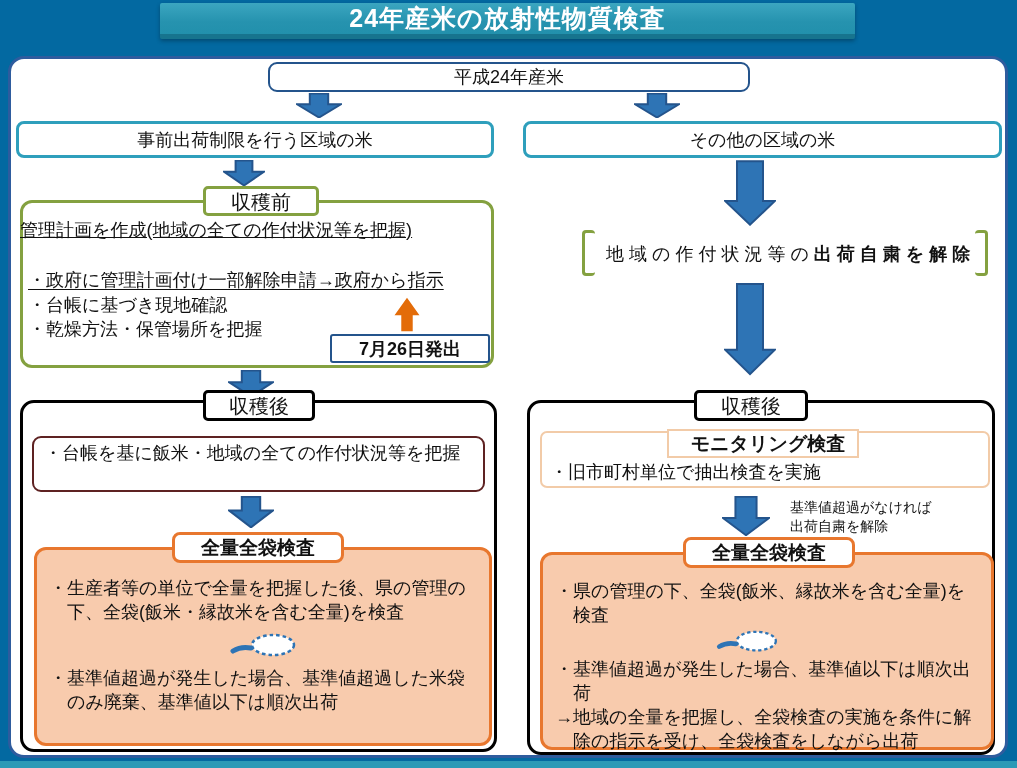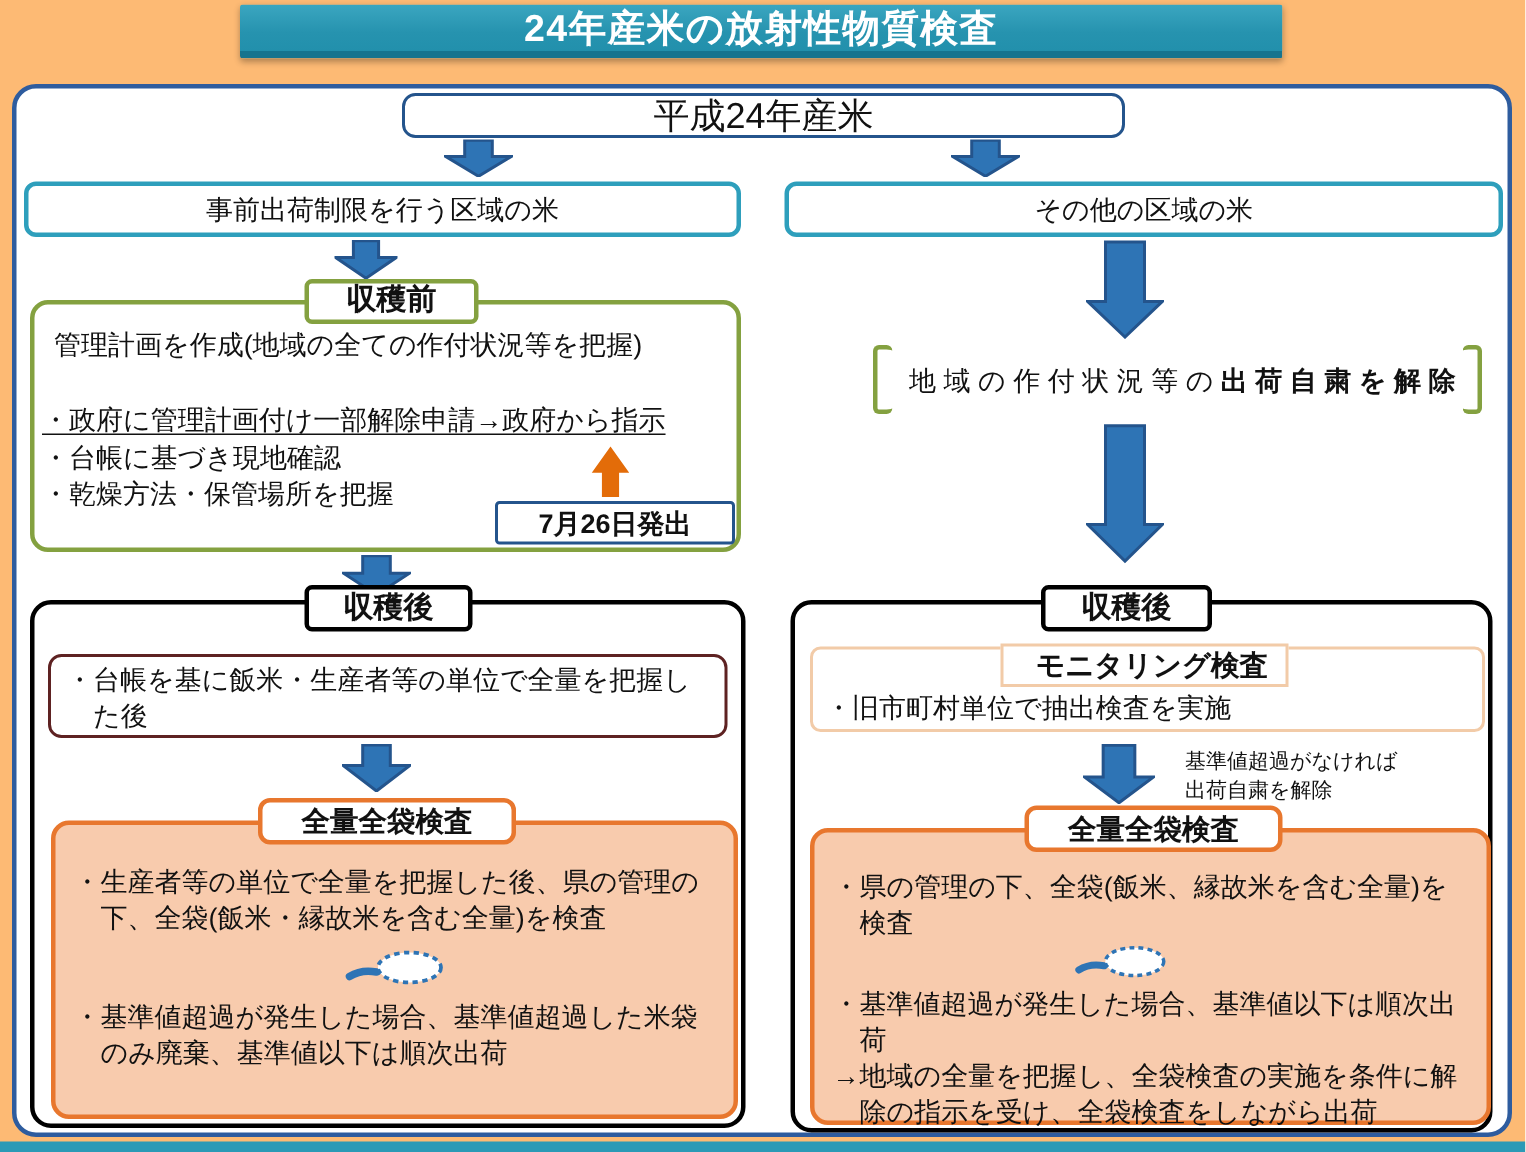--- a/index.html
+++ b/index.html
@@ -1,45 +1,45 @@
 <!DOCTYPE html>
 <html><head>
 <meta charset="utf-8">
 <style>
   html,body{margin:0;padding:0;background:#fff;}
   #canvas{
-    position:relative;width:1017px;height:768px;background:#fdba74;
+    position:relative;width:1017px;height:768px;background:#0369a1;
     font-family:"Liberation Sans","DejaVu Sans",sans-serif;color:#111;
     overflow:hidden;
   }
   .abs{position:absolute;box-sizing:border-box;}
   .banner{
     background:linear-gradient(#3ba6c0,#2693af 60%,#2290ac);
     border-bottom:5px solid #17748e;border-radius:2px;
     box-shadow:0 2px 4px rgba(0,0,0,.3);
     display:flex;align-items:center;justify-content:center;
     color:#fff;font-weight:bold;font-size:25px;letter-spacing:1px;
   }
   .outer{
     border:3px solid #2e5c9e;border-radius:16px;background:#fff;
   }
   .tealstrip{background:#2b9ab6;}
   .rootbox{
     border:2px solid #24548c;border-radius:9px;background:#fff;
     display:flex;align-items:center;justify-content:center;
-    font-size:24px;
+    font-size:18px;
   }
   .hdrbox{
     border:3px solid #2e9fbc;border-radius:8px;background:#fff;
     display:flex;align-items:center;justify-content:center;
     font-size:18px;
   }
   .stage{
-    background:#fff;display:flex;align-items:flex-end;justify-content:center;
-    font-size:20px;font-weight:bold;border-radius:5px;z-index:5;
+    background:#fff;display:flex;align-items:flex-start;justify-content:center;
+    font-size:20px;font-weight:normal;border-radius:5px;z-index:5;
   }
   .stage.green{border:3px solid #84a140;}
   .stage.black{border:3px solid #000;}
   .greenbox{border:3px solid #84a140;border-radius:12px;background:#fff;}
   .blackbox{border:3px solid #000;border-radius:14px;background:#fff;}
   .maroonbox{
     border:2px solid #5e2222;border-radius:9px;background:#fff;
     font-size:18px;line-height:24px;padding:3px 10px;
   }
   .baglabel{
@@ -112,21 +112,21 @@
   <div class="abs blockarrow" style="left:223px;top:160px;width:42px;height:26px;">
     <svg viewBox="0 0 100 100" preserveAspectRatio="none">
         <polygon points="30,2 70,2 70,45 98,45 50,98 2,45 30,45" fill="#2E74B5" stroke="#24548C" stroke-width="2" vector-effect="non-scaling-stroke"></polygon>
       </svg>
   </div>
 
   <div class="abs greenbox" style="left:20px;top:200px;width:474px;height:168px;"></div>
   <div class="abs stage green" style="left:203px;top:186px;width:116px;height:30px;">
     <span>収穫前</span>
   </div>
-  <div class="abs txt" style="left:36px;top:218px;">管理計画を作成(地域の全ての作付状況等を把握)</div>
+  <div class="abs txt" style="left:20px;top:218px;text-decoration:underline;">管理計画を作成(地域の全ての作付状況等を把握)</div>
   <div class="abs txt underl" style="left:28px;top:268px;">・政府に管理計画付け一部解除申請→政府から指示</div>
   <div class="abs txt" style="left:28px;top:293px;">・台帳に基づき現地確認</div>
   <div class="abs txt" style="left:28px;top:317px;">・乾燥方法・保管場所を把握</div>
   <div class="abs uparrow" style="left:394px;top:297px;width:26px;height:35px;">
     <svg viewBox="0 0 100 100" preserveAspectRatio="none">
         <polygon points="50,2 98,52 72,52 72,98 28,98 28,52 2,52" fill="#E36C09"></polygon>
       </svg>
   </div>
   <div class="abs datebox" style="left:330px;top:334px;width:160px;height:29px;">
     <span>7月26日発出</span>
@@ -137,21 +137,21 @@
         <polygon points="30,2 70,2 70,45 98,45 50,98 2,45 30,45" fill="#2E74B5" stroke="#24548C" stroke-width="2" vector-effect="non-scaling-stroke"></polygon>
       </svg>
   </div>
 
   <div class="abs blackbox" style="left:20px;top:400px;width:477px;height:352px;"></div>
   <div class="abs stage black" style="left:203px;top:390px;width:112px;height:31px;">
     <span>収穫後</span>
   </div>
 
   <div class="abs maroonbox" style="left:32px;top:436px;width:453px;height:56px;">
-    <p class="bullet">・台帳を基に飯米・生産者等の単位で全量を把握した後</p>
+    <p class="bullet">・台帳を基に飯米・地域の全ての作付状況等を把握</p>
   </div>
 
   <div class="abs blockarrow" style="left:228px;top:496px;width:46px;height:32px;">
     <svg viewBox="0 0 100 100" preserveAspectRatio="none">
         <polygon points="30,2 70,2 70,45 98,45 50,98 2,45 30,45" fill="#2E74B5" stroke="#24548C" stroke-width="2" vector-effect="non-scaling-stroke"></polygon>
       </svg>
   </div>
 
   <div class="abs baglabel" style="left:172px;top:532px;width:172px;height:31px;">
     <span>全量全袋検査</span>

